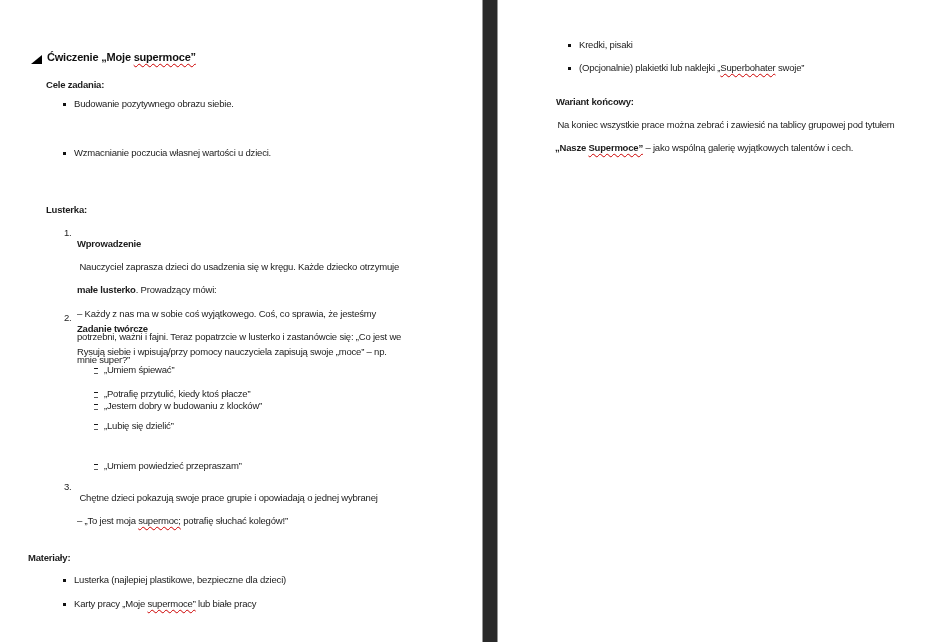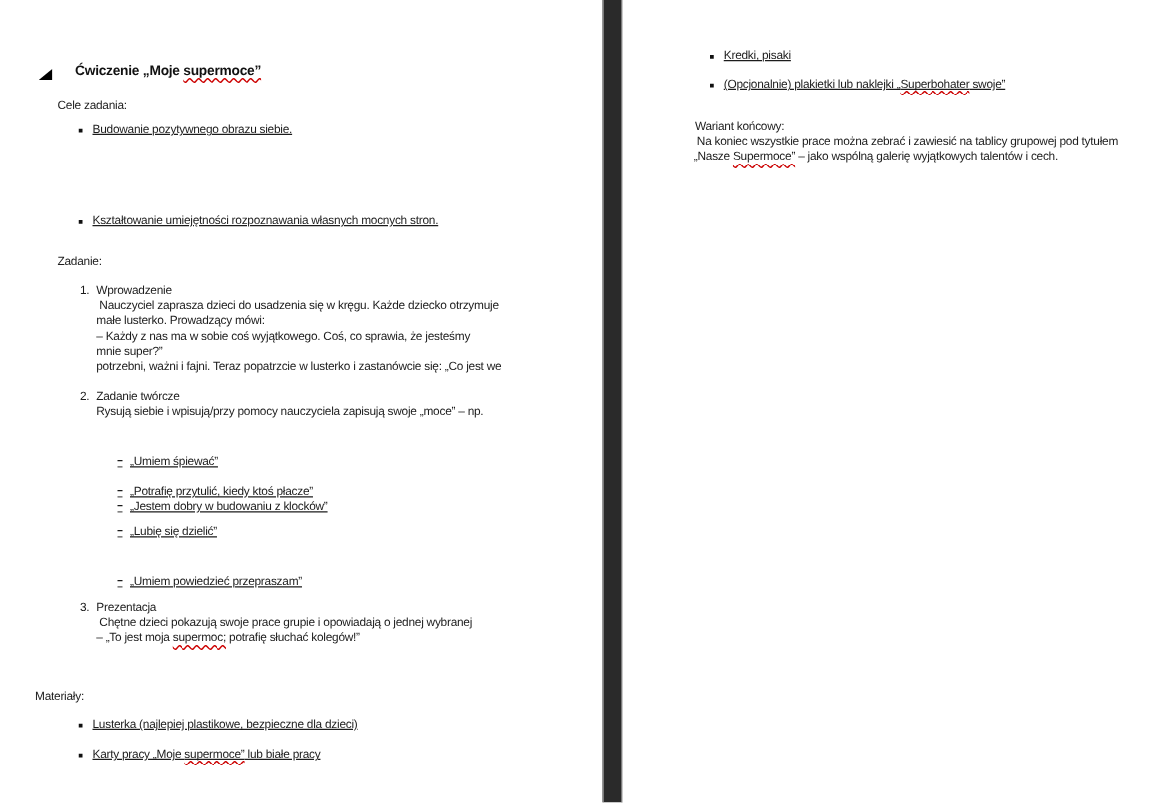--- a/index.html
+++ b/index.html
@@ -10,68 +10,68 @@
   .page{position:absolute;top:0;height:642px;background:#ffffff;overflow:hidden;}
   .page-left{left:0;width:482px;}
   .page-right{left:498px;width:437px;}
   .page-gap{
     position:absolute;top:0;left:482px;width:16px;height:642px;
     background:#2a2a2a;border-left:1px solid #969696;border-right:1px solid #969696;
     box-sizing:border-box;
   }
   .t{position:absolute;font-size:9.5px;line-height:12.2px;letter-spacing:-0.2px;white-space:pre;}
   .para{position:absolute;font-size:9.5px;letter-spacing:-0.2px;}
-  .line{white-space:pre;line-height:12.2px;height:12.2px;}
-  .b{font-weight:normal;}
+  .line{white-space:pre;line-height:12.2px;height:12.2px;margin-top:11px;}
+  .b{font-weight:bold;}
   .title{font-size:11px;font-weight:bold;letter-spacing:-0.2px;color:#111;}
   .sq{
     text-decoration-line:underline;text-decoration-style:wavy;
     text-decoration-color:#cc0000;text-decoration-thickness:1px;
     text-underline-offset:2px;text-decoration-skip-ink:none;
   }
-  .li{position:absolute;display:flex;font-size:9.5px;letter-spacing:-0.2px;line-height:12.2px;text-decoration:underline;}
+  .li{position:absolute;display:flex;font-size:9.5px;letter-spacing:-0.2px;line-height:12.2px;}
   .li .txt{white-space:pre;}
   .dot{width:3px;height:3px;background:#111;margin:5px 8px 0 0;flex:none;}
   .eq{width:4px;height:4px;border-top:1px solid #1a1a1a;border-bottom:1px solid #5a5a5a;margin:4px 6px 0 0;flex:none;box-sizing:content-box;}
   .tri{
     position:absolute;left:31px;top:55px;width:11px;height:9px;background:#000;
     -webkit-clip-path:polygon(0 100%,100% 100%,100% 0);
     clip-path:polygon(0 100%,100% 100%,100% 0);
   }
 </style>
 </head>
 <body>
 
 <div class="page page-left">
 
   <div class="tri"></div>
 
-  <div class="t title" style="left:60px;top:51px"><span>Ćwiczenie „Moje </span><span class="sq">supermoce”</span></div>
+  <div class="t title" style="left:47px;top:51px"><span>Ćwiczenie „Moje </span><span class="sq">supermoce”</span></div>
 
   <div class="t b" style="left:46px;top:79px">Cele zadania:</div>
 
   <div class="li" style="left:63px;top:98px">
       <span class="dot"></span>
       <div class="txt">Budowanie pozytywnego obrazu siebie.</div>
     </div>
-  <div class="li" style="left:63px;top:171px">
+  <div class="li" style="left:63px;top:147px">
       <span class="dot"></span>
-      <div class="txt">Kształtowanie umiejętności rozpoznawania własnych mocnych stron.</div>
+      <div class="txt">Wzmacnianie poczucia własnej wartości u dzieci.</div>
     </div>
 
-  <div class="t b" style="left:46px;top:204px">Zadanie:</div>
+  <div class="t b" style="left:46px;top:204px">Lusterka:</div>
 
   <div class="t" style="left:64px;top:227px">1.</div>
   <div class="para" style="left:77px;top:227px">
     <div class="line b">Wprowadzenie</div>
     <div class="line"> Nauczyciel zaprasza dzieci do usadzenia się w kręgu. Każde dziecko otrzymuje</div>
     <div class="line"><span class="b">małe lusterko</span><span>. Prowadzący mówi:</span></div>
     <div class="line">– Każdy z nas ma w sobie coś wyjątkowego. Coś, co sprawia, że jesteśmy</div>
+    <div class="line">potrzebni, ważni i fajni. Teraz popatrzcie w lusterko i zastanówcie się: „Co jest we</div>
     <div class="line">mnie super?”</div>
-    <div class="line">potrzebni, ważni i fajni. Teraz popatrzcie w lusterko i zastanówcie się: „Co jest we</div>
   </div>
 
   <div class="t" style="left:64px;top:312px">2.</div>
   <div class="para" style="left:77px;top:312px">
     <div class="line b">Zadanie twórcze</div>
     <div class="line">Rysują siebie i wpisują/przy pomocy nauczyciela zapisują swoje „moce” – np.</div>
   </div>
 
   <div class="li" style="left:94px;top:364px">
       <span class="eq"></span>
@@ -89,21 +89,20 @@
       <span class="eq"></span>
       <div class="txt">„Lubię się dzielić”</div>
     </div>
   <div class="li" style="left:94px;top:460px">
       <span class="eq"></span>
       <div class="txt">„Umiem powiedzieć przepraszam”</div>
     </div>
 
   <div class="t" style="left:64px;top:481px">3.</div>
   <div class="para" style="left:77px;top:481px">
-    <div class="line b">Prezentacja</div>
     <div class="line"> Chętne dzieci pokazują swoje prace grupie i opowiadają o jednej wybranej</div>
     <div class="line"><span>– „To jest moja </span><span class="sq">supermoc;</span><span> potrafię słuchać kolegów!”</span></div>
   </div>
 
   <div class="t b" style="left:28px;top:552px">Materiały:</div>
 
   <div class="li" style="left:63px;top:574px">
       <span class="dot"></span>
       <div class="txt">Lusterka (najlepiej plastikowe, bezpieczne dla dzieci)</div>
     </div>

